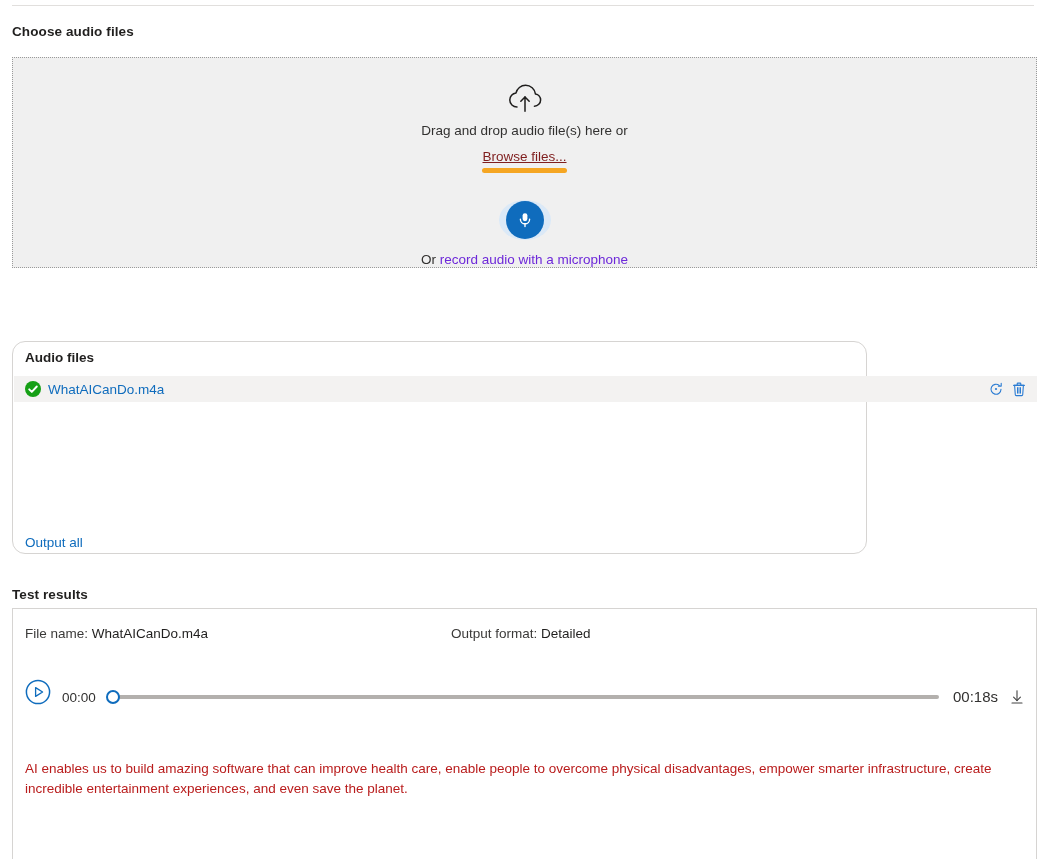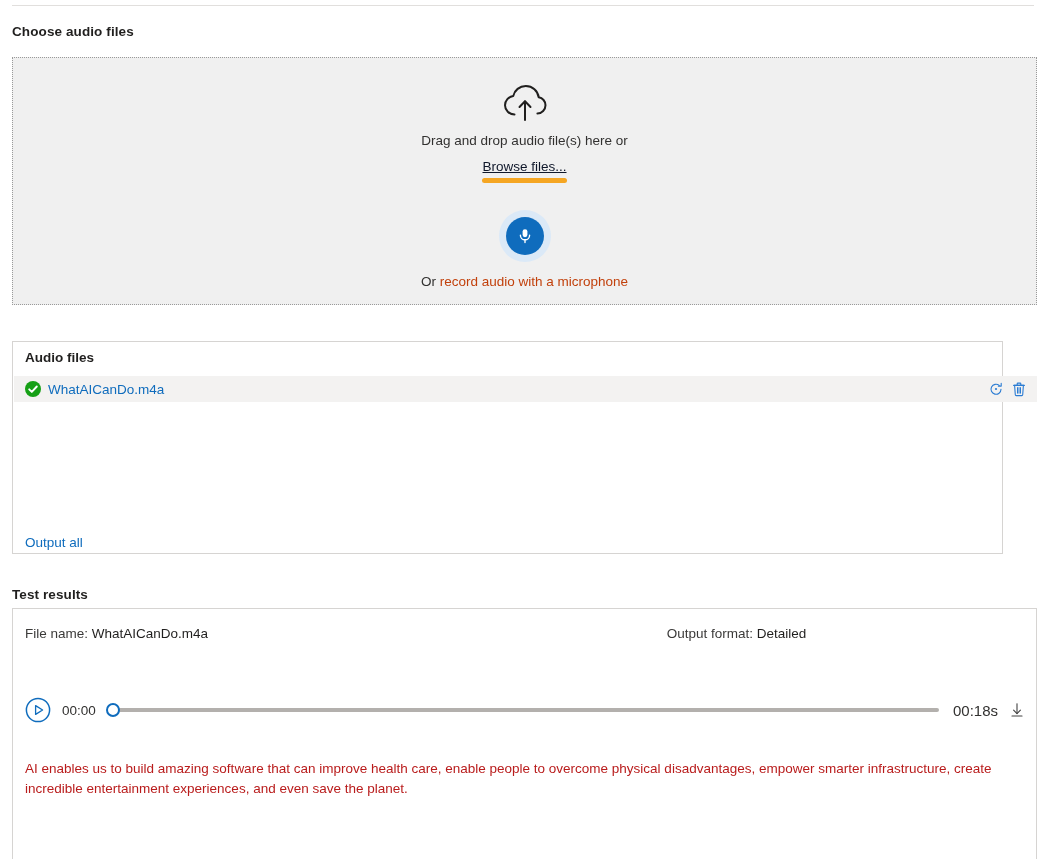--- a/index.html
+++ b/index.html
@@ -38,21 +38,21 @@
     color: #201f1e;
     letter-spacing: 0.1px;
   }
 
   
   .dropzone {
     position: absolute;
     left: 12px;
     top: 57px;
     width: 1025px;
-    height: 248px;
+    height: 211px;
     background: #f0f0f0;
     border: 1px dotted #9a9a9a;
     display: flex;
     flex-direction: column;
     align-items: center;
   }
   .cloud-icon {
     margin-top: 25px;
     width: 48px;
     height: 40px;
@@ -64,21 +64,21 @@
     color: #323130;
   }
   .browse-wrap {
     margin-top: 11px;
     display: flex;
     flex-direction: column;
     align-items: center;
   }
   .browse-link {
     font-size: 13.5px;
-    color: #0f172a;
+    color: #7f1d1d;
     text-decoration: underline;
     cursor: pointer;
   }
   .browse-underline {
     margin-top: 4px;
     width: 85px;
     height: 5px;
     border-radius: 3px;
     background: #f5a623;
   }
@@ -101,36 +101,37 @@
     display: flex;
     align-items: center;
     justify-content: center;
   }
   .mic-caption {
     margin-top: 12px;
     font-size: 13.5px;
     color: #323130;
   }
   .mic-caption a {
-    color: #c2410c;
+    color: #6d28d9;
     text-decoration: none;
     cursor: pointer;
   }
 
   
   .panel {
     position: absolute;
     background: #ffffff;
     border: 1px solid #d6d4d2;
   }
   #audio-files-panel {
     left: 12px;
     top: 341px;
-    width: 991px;
+    width: 855px;
     height: 213px;
+    border-radius: 13px;
   }
   .panel-title {
     position: absolute;
     left: 12px;
     top: 8px;
     font-size: 13.5px;
     font-weight: bold;
     color: #201f1e;
   }
   .file-row {
@@ -186,34 +187,33 @@
     font-size: 13.5px;
     color: #323130;
   }
   .meta-row {
     display: flex;
     width: 100%;
     line-height: 21px;
   }
   .meta-col-a { width: 426px; flex: 0 0 426px; }
   .meta-col-b { width: 430px; flex: 0 0 430px; }
-  .meta-col-c { flex: 1 1 auto; text-align: center; }
+  .meta-col-c { flex: 1 1 auto; text-align: left; }
   .meta-label { color: #3b3a39; }
   .meta-value { color: #201f1e; }
 
   
   .player {
     position: absolute;
     left: 12px;
     top: 66px;
     width: 1000px;
     height: 30px;
     display: flex;
-    align-items: center;
-    margin-top: 20px;
+    align-items: flex-end;
   }
   .play-btn {
     width: 26px; height: 26px;
     flex: 0 0 26px;
     cursor: pointer;
   }
   .time-left {
     margin-left: 11px;
     font-size: 13.5px;
     color: #323130;

